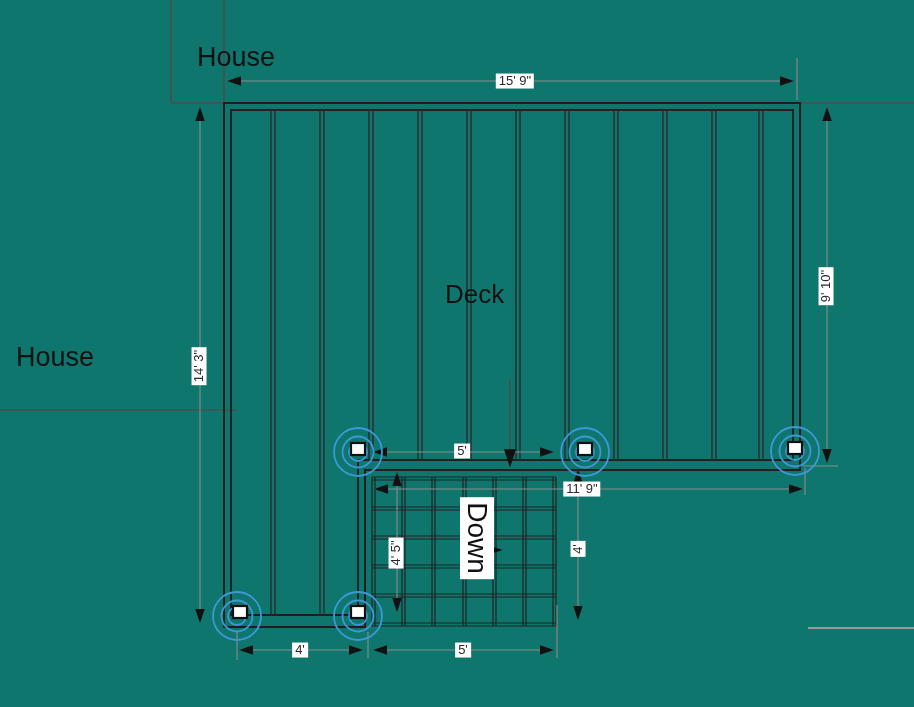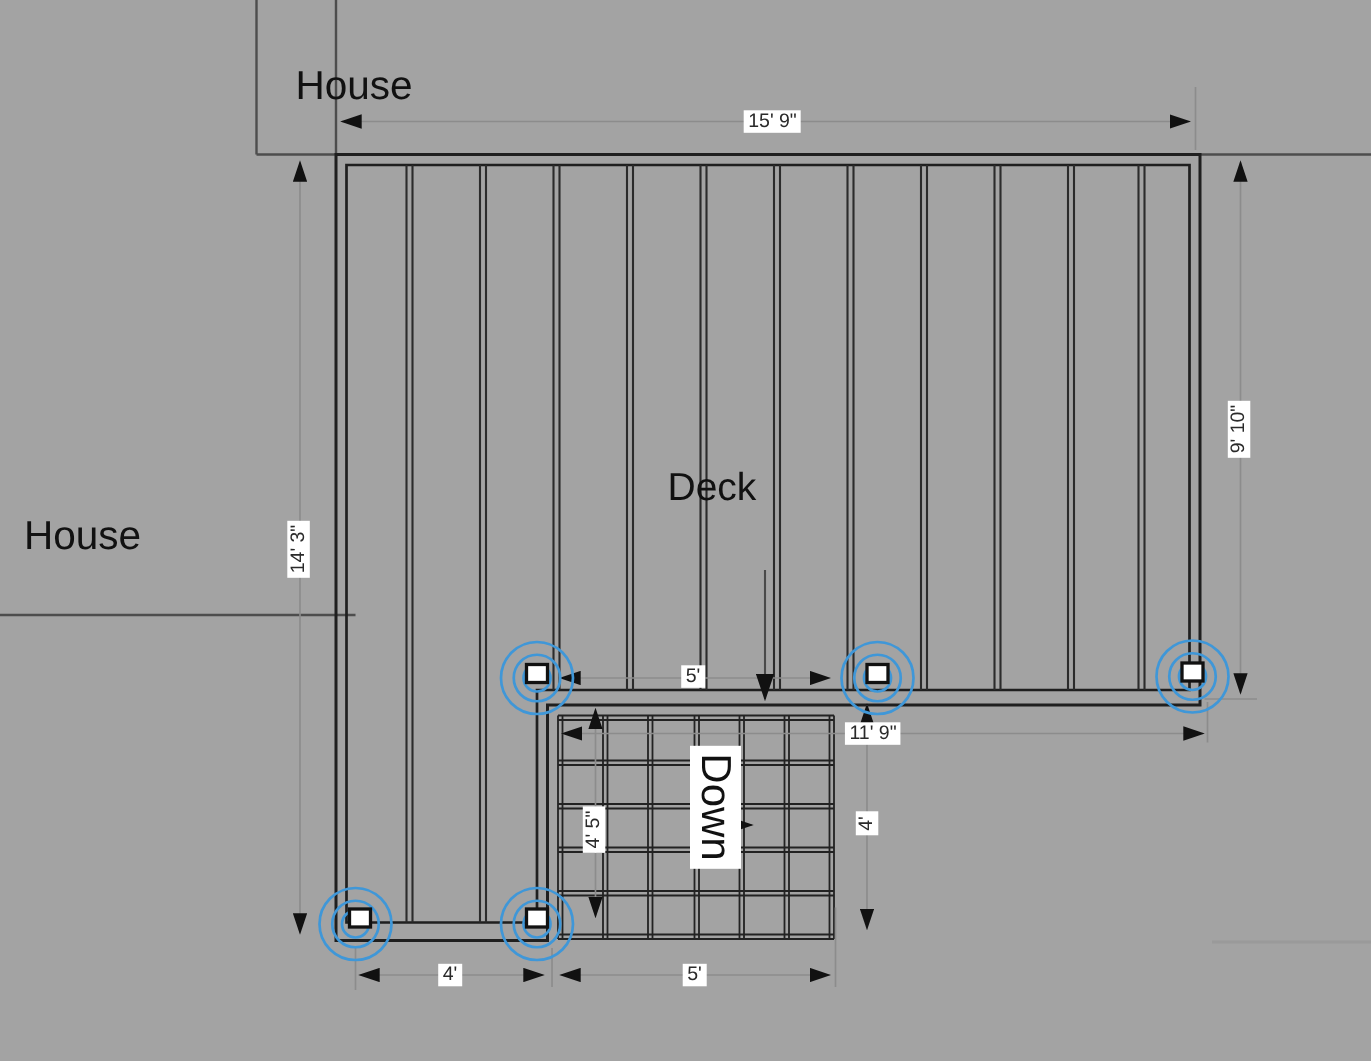--- a/index.html
+++ b/index.html
@@ -1,37 +1,37 @@
 <!DOCTYPE html>
 <html style="--footing_blue: #3f97d8; --dim_gray: #8c8c8c; --line_dark: #1f1f1f;"><head>
 <meta charset="utf-8">
 <style>
   html,body { margin:0; padding:0; background:#ffffff; }
   .canvas {
-    position:relative; width:914px; height:707px; background:#a3a3a3; overflow:hidden;
+    position:relative; width:914px; height:707px; background:#0f766e; overflow:hidden;
     font-family:"Liberation Sans", sans-serif;
   }
   .canvas svg { position:absolute; left:0; top:0; }
 
   
   .ln-house      { stroke:#4d4d4d; stroke-width:1.6; fill:none; }
   .ln-deck-outer { stroke:var(--line_dark); stroke-width:2;   fill:none; }
   .ln-deck-inner { stroke:var(--line_dark); stroke-width:1.8; fill:none; }
   .ln-joist      { stroke:#2b2b2b; stroke-width:1.4; fill:none; }
   .ln-stair      { stroke:#222222; stroke-width:1.2; fill:none; }
   .ln-dim        { stroke:var(--dim_gray); stroke-width:1.1; fill:none; }
   .ln-leader     { stroke:#4a4a4a; stroke-width:1.4; fill:none; }
   .ln-grade      { stroke:#9a9a9a; stroke-width:2; fill:none; }
   .footing-circle{ stroke:var(--footing_blue); stroke-width:1.8; fill:none; }
   .post-square   { stroke:#111; stroke-width:2.2; fill:#fff; }
 
   
   .lbl { position:absolute; color:#111; white-space:nowrap; }
   .lbl-house { font-size:27px; }
-  .lbl-deck  { font-size:26px;margin-top:30px; }
+  .lbl-deck  { font-size:26px; }
   .lbl-handrail { font-size:20px; letter-spacing:1.5px; }
   .lbl-down {
     font-size:28px; background:#fff; padding:1px 5px;
     transform:translate(-50%,-50%) rotate(90deg);
   }
   .dim {
     position:absolute; font-size:13px; color:#2a2a2a; background:#fff;
     padding:0 3px; line-height:1.15; white-space:nowrap;
     transform:translate(-50%,-50%);
   }

